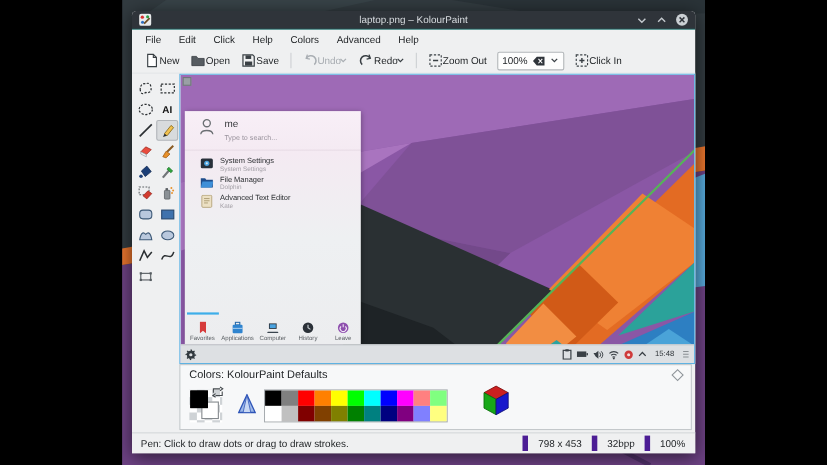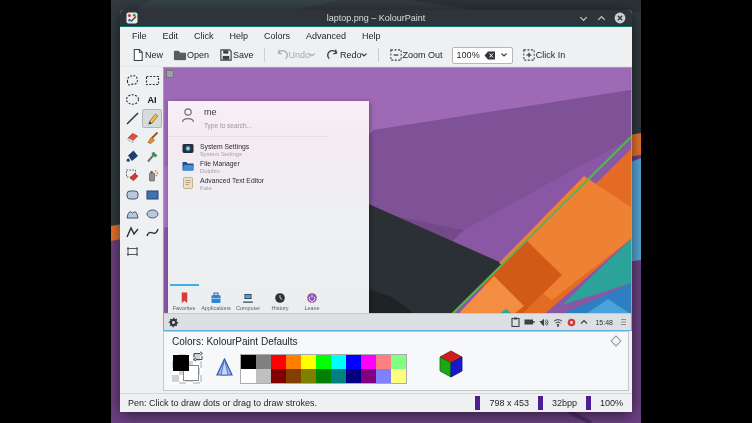--- a/index.html
+++ b/index.html
@@ -31,21 +31,21 @@
   .tool{display:flex;align-items:center;justify-content:center;}
   .tool.selected{background:#d8dbdd;border:1px solid #b1b5b9;border-radius:2px;}
   .tool .ttxt{font-size:9px;font-weight:bold;color:#111;letter-spacing:0;}
   
   .canvas{position:absolute;left:43px;top:57px;width:467px;height:262px;border:1px solid #5fb2e2;
           background:#fff;overflow:hidden;}
   .corner-grip{position:absolute;left:2px;top:2px;width:8px;height:8px;background:#9aa0a5;border:1px solid #70767b;box-sizing:border-box;}
   
   .launcher{position:absolute;left:4px;top:33px;width:160px;height:212px;
             background:linear-gradient(180deg,#f8eff7 0%,#f4eaf2 18%,#eef0f2 55%,#ecedef 100%);
-            box-shadow:1px 1px 5px rgba(0,0,0,.35);padding-left:41px;}
+            box-shadow:1px 1px 5px rgba(0,0,0,.35);}
   .l-user{position:absolute;left:36px;top:6px;font-size:9px;color:#37393c;}
   .l-search{position:absolute;left:36px;top:21px;font-size:6.5px;color:#9a939d;}
   .l-hline{position:absolute;left:0;top:35px;width:160px;height:1px;background:rgba(100,70,100,.08);}
   .l-item{position:absolute;left:0;width:160px;height:17px;}
   .l-ic{position:absolute;left:14px;top:1px;}
   .l-title{position:absolute;left:32px;top:1px;font-size:6.8px;color:#2b2e31;}
   .l-sub{position:absolute;left:32px;top:9px;font-size:5.8px;color:#a5a1a8;}
   .l-tabs{position:absolute;left:0;bottom:0;width:160px;height:29px;display:flex;}
   .l-tab{flex:1;display:flex;flex-direction:column;align-items:center;justify-content:flex-end;padding-bottom:2px;gap:1px;}
   .l-tab .lbl{font-size:5.5px;color:#5c6165;}

